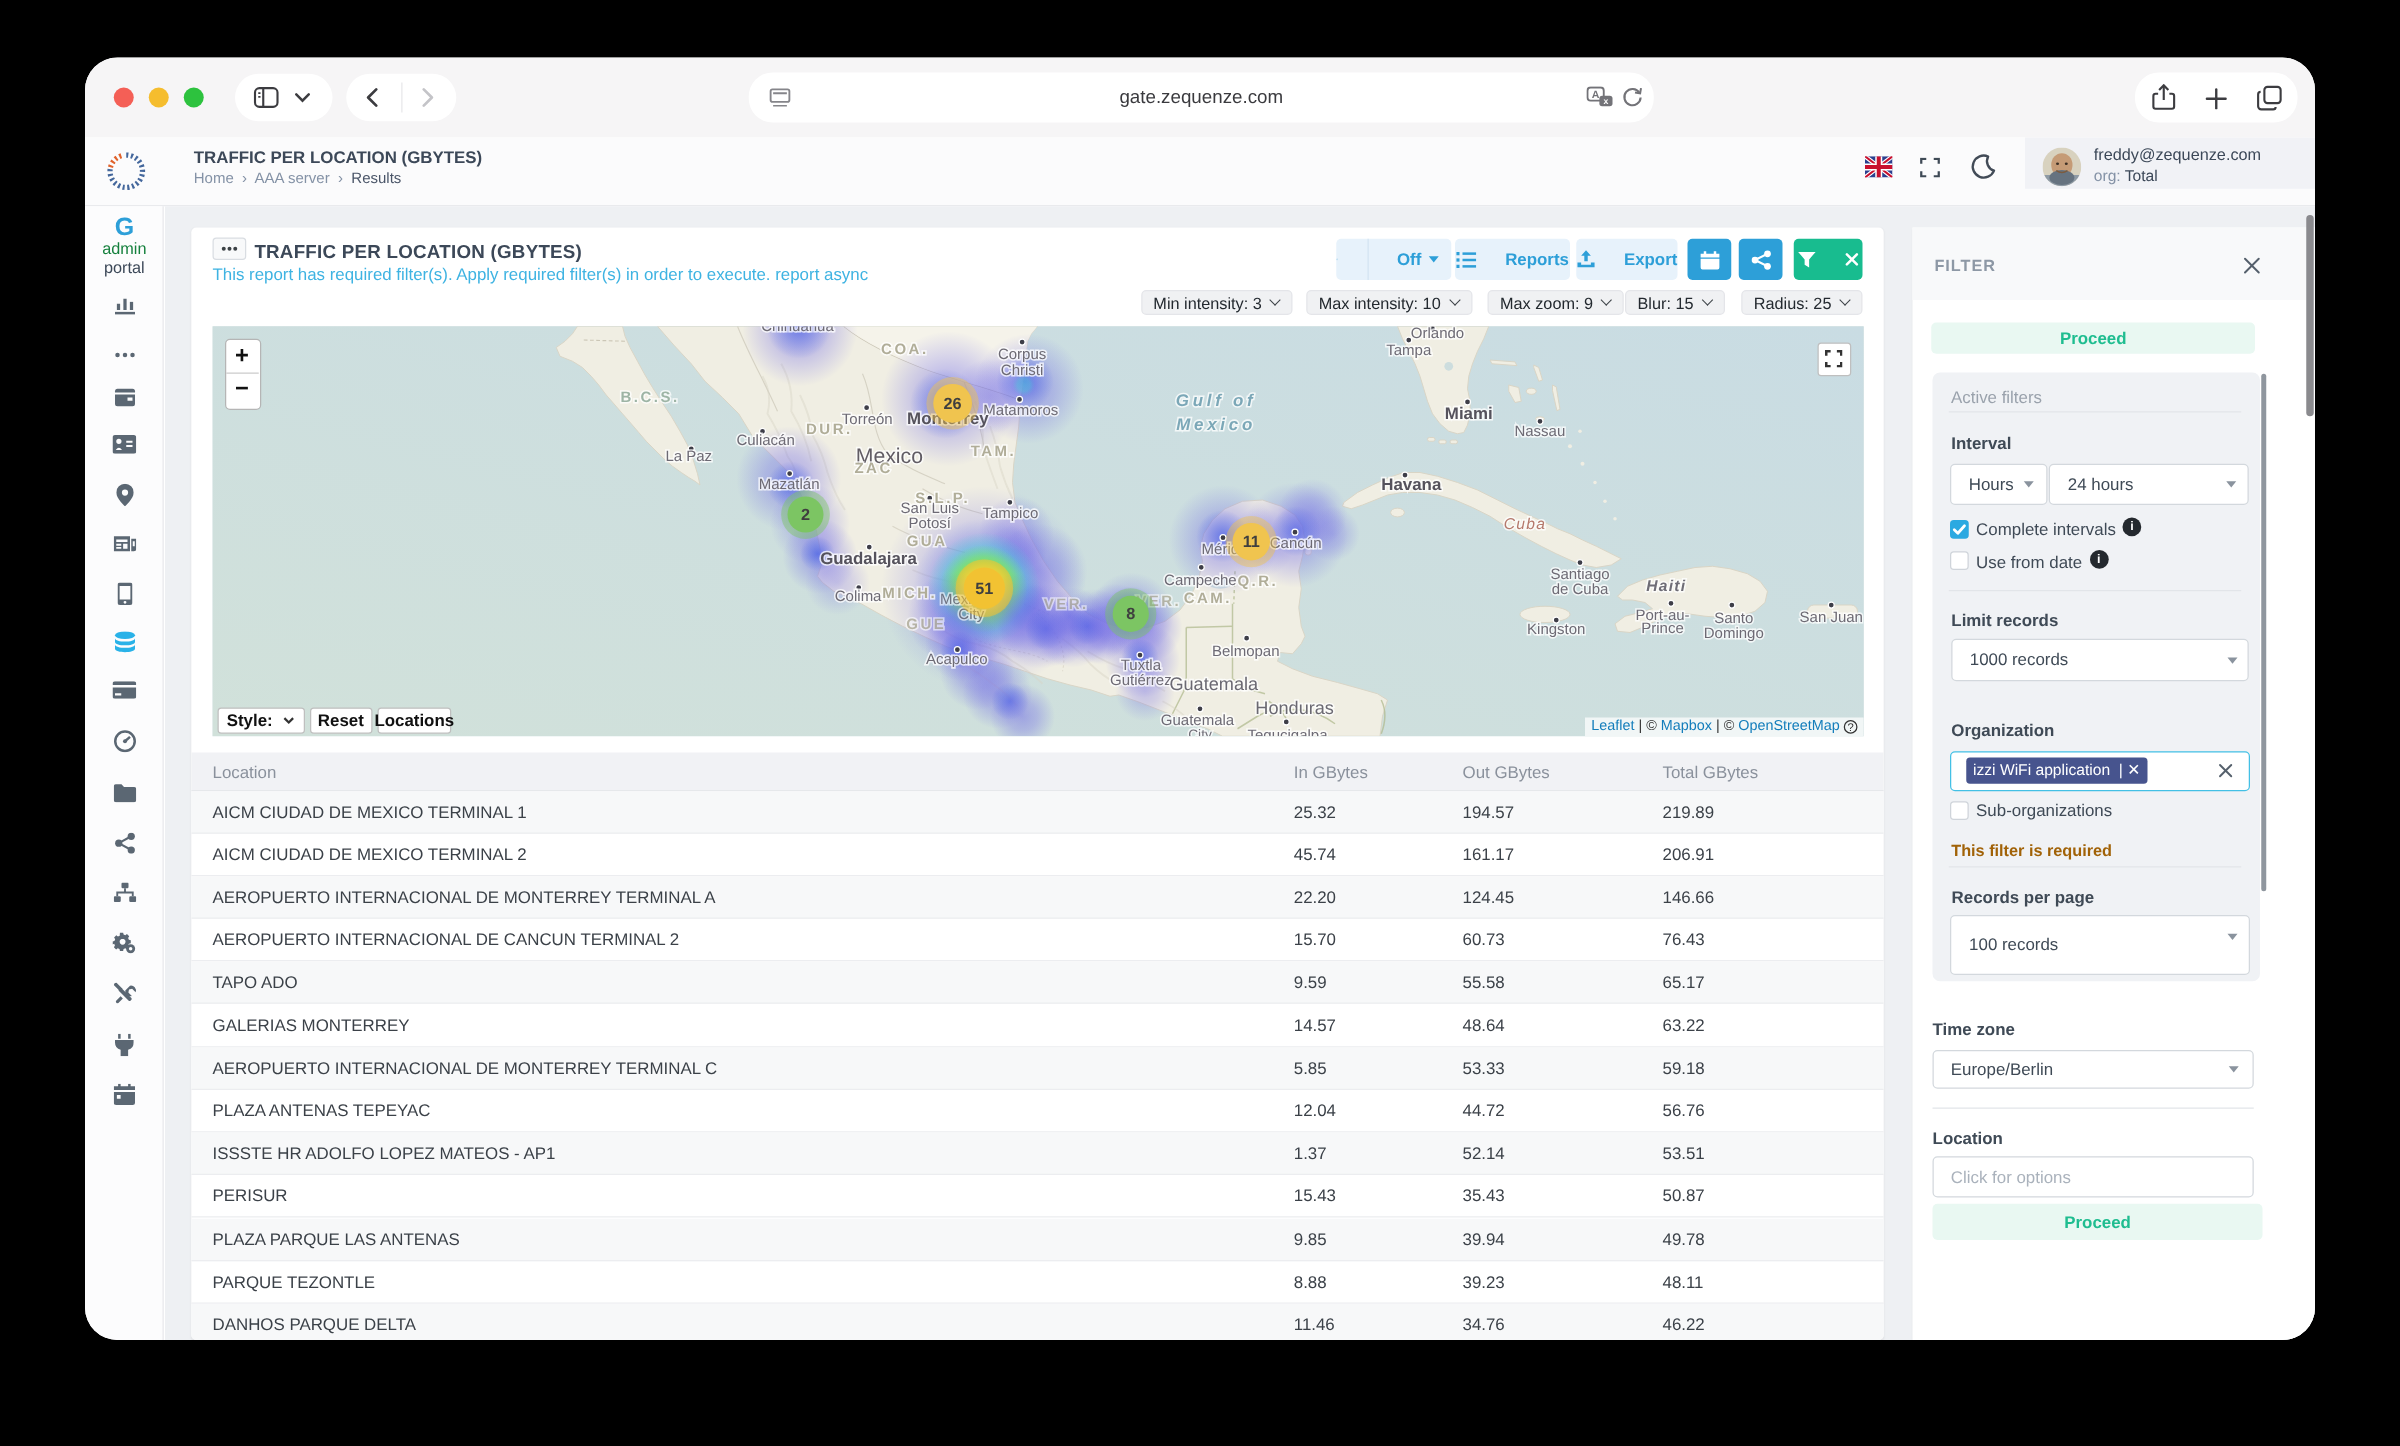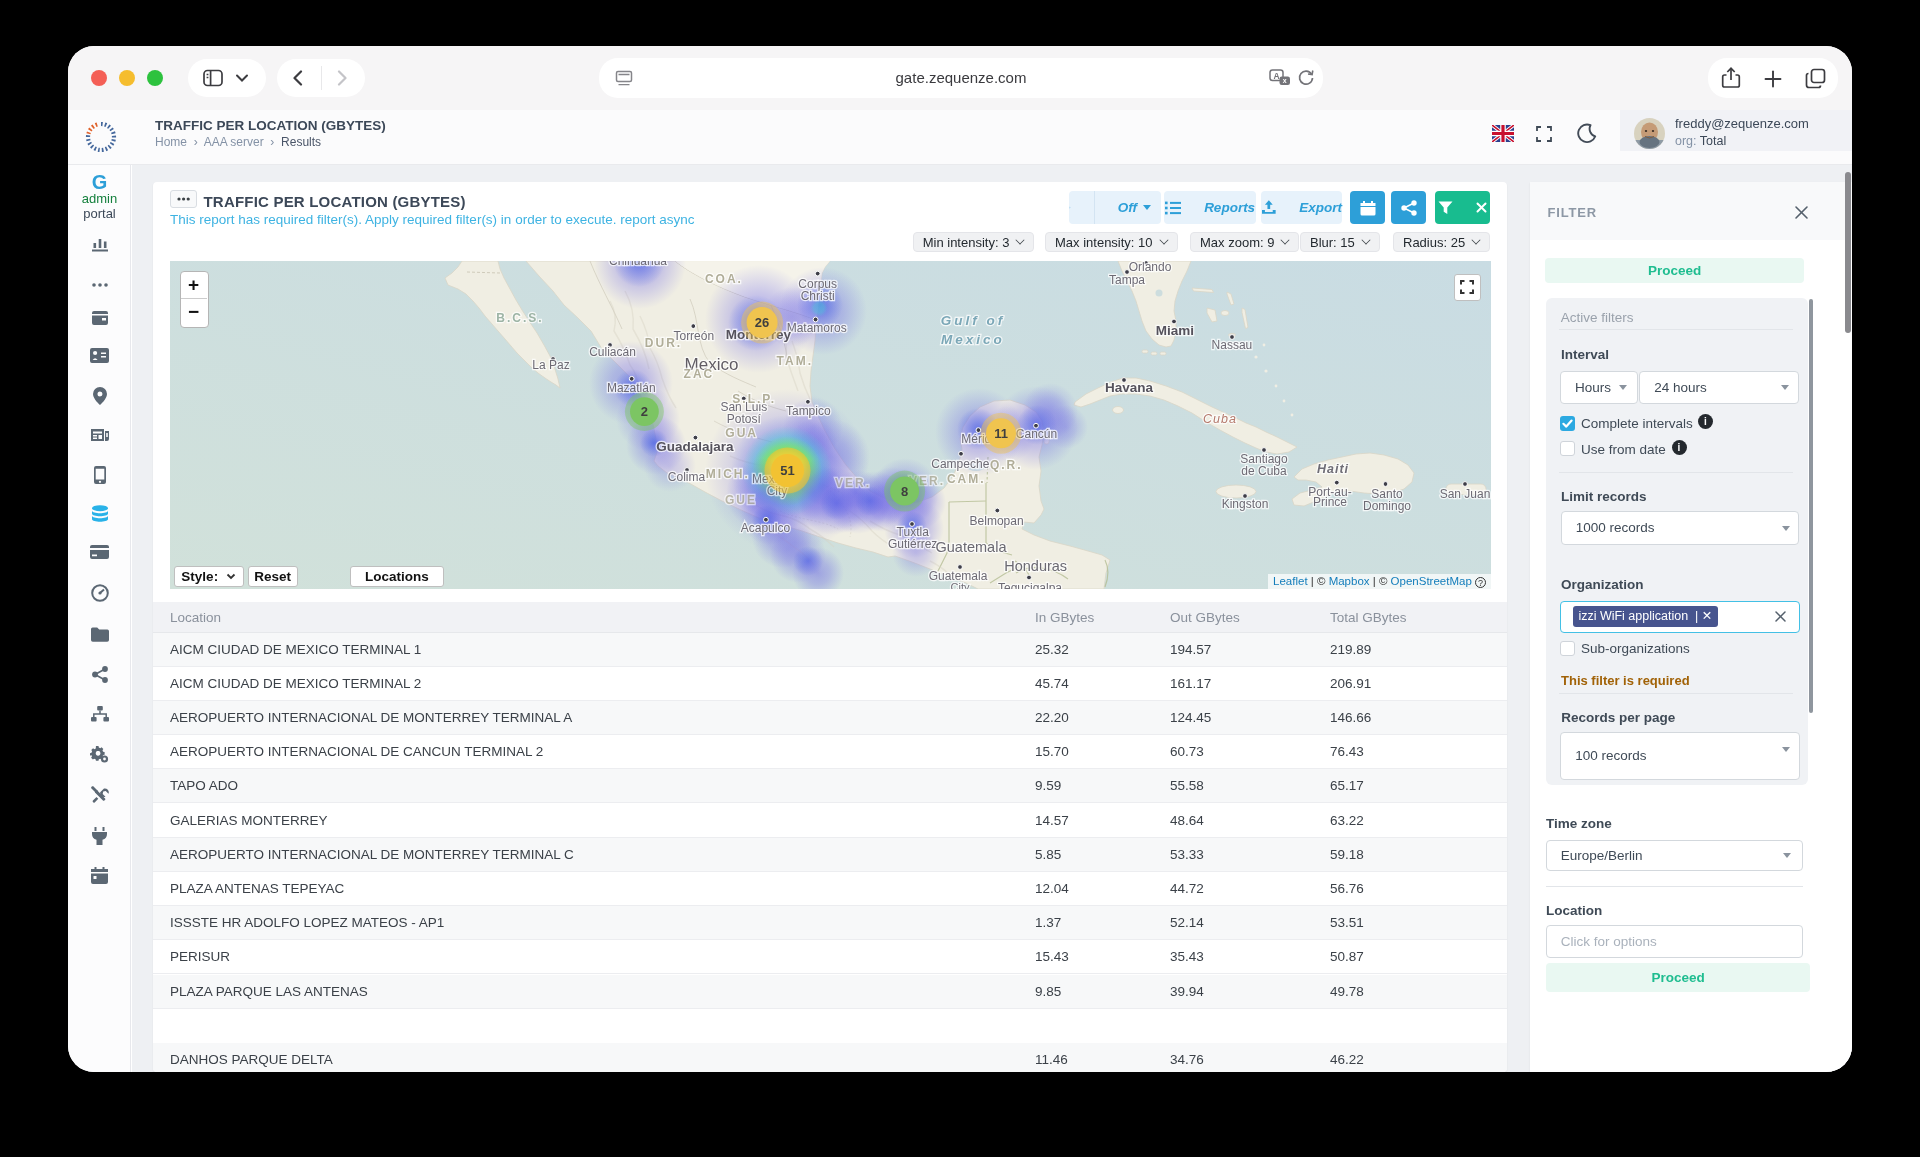--- a/index.html
+++ b/index.html
@@ -14,21 +14,21 @@
   .pill { position:absolute; top:13px; height:38px; background:#fff; border-radius:19px; }
   
   #appheader { position:absolute; left:0; top:64px; width:1784px; height:55px; background:#fbfbfc; border-bottom:1px solid #e9eaed; }
   
   #sidebar { position:absolute; left:0; top:119px; width:63px; height:907px; background:#fcfcfd; border-right:1px solid #e7e8ec; }
   .sbico { position:absolute; left:0; width:63px; text-align:center; color:#5b6773; }
   
   #main { position:absolute; left:64px; top:119px; width:1720px; height:907px; background:#eef0f3; }
   #card { position:absolute; left:85px; top:136px; width:1354px; height:890px; background:#fff; border-radius:4px; box-shadow:0 1px 2px rgba(0,0,0,.07); overflow:hidden; }
   #fpanel { position:absolute; left:1462px; top:136px; width:322px; height:890px; background:#fff; box-shadow:0 1px 2px rgba(0,0,0,.07); }
-  .btn { position:absolute; top:9.4px; height:33px; border-radius:4px; font-size:13.5px; display:flex; align-items:center; justify-content:center; gap:23px;font-style:italic; }
+  .btn { position:absolute; top:9.4px; height:33px; border-radius:4px; font-size:13.5px; display:flex; align-items:center; justify-content:center; gap:23px; }
   .btn-light { background:#e7f2fb; color:#2d9fd8; }
   .btn-solid { background:#2d9fd8; color:#fff; }
   .chip { position:absolute; top:50.4px; height:20px; background:#f0f1f3; border:1px solid #e4e5e9; border-radius:4px;
      font-size:13px; color:#23292f; display:flex; align-items:center; padding:0 9px; gap:7px; white-space:nowrap; }
   .chev { width:8px; height:8px; border-right:1.6px solid #3c4247; border-bottom:1.6px solid #3c4247; transform:rotate(45deg) scale(.8); margin-top:-4px;}
   
   .trow { position:absolute; left:0; width:1354px; height:34.2px; font-size:13.5px; color:#3b4148; border-bottom:1px solid #ecedf0; }
   .trow div { position:absolute; top:9px; }
   .trow .c0 { left:17px; }  .trow .c1 { left:882px; } .trow .c2 { left:1017px; } .trow .c3 { left:1177px; }
   
@@ -595,21 +595,21 @@
     </div>
     <div class="mapbtn" style="left:1284px; top:13px; width:26.5px; height:26.5px;">
       <svg width="14" height="14" viewBox="0 0 14 14" fill="none" stroke="#333" stroke-width="2">
             <path d="M1 4.5 V1 H4.5 M9.5 1 H13 V4.5 M13 9.5 V13 H9.5 M4.5 13 H1 V9.5"></path>
           </svg>
     </div>
     <div class="mapbtn" style="left:4px; top:305px; width:69.5px; height:20.5px; gap:8px; font-weight:bold;">Style: <svg width="10" height="7" viewBox="0 0 10 7" fill="none" stroke="#333" stroke-width="1.8">
             <polyline points="1.5,1.5 5,5 8.5,1.5"></polyline>
           </svg></div>
     <div class="mapbtn" style="left:77.7px; top:305px; width:50px; height:20.5px; font-weight:bold;">Reset</div>
-    <div class="mapbtn" style="left:131.9px; top:305px; width:94px; height:20.5px; font-weight:bold;margin-left:48px;">Locations</div>
+    <div class="mapbtn" style="left:131.9px; top:305px; width:59px; height:20.5px; font-weight:bold;">Locations</div>
     <div class="abs" style="right:0; bottom:0; height:15px; background:rgba(255,255,255,.72); font-size:11.5px; color:#333; padding:0 5px; line-height:14px;">
       <span style="color:#137dbb;">Leaflet</span> | © <span style="color:#137dbb;">Mapbox</span> | © <span style="color:#137dbb;">OpenStreetMap</span> <span style="display:inline-block; width:11px; height:11px; border:1px solid #333; border-radius:50%; text-align:center; line-height:11px; font-size:9px; vertical-align:-1px;">?</span>
     </div>
     </div>
     <div class="abs" style="left:0; top:419.5px; width:1354px; height:31px; background:#f1f2f5; border-bottom:1px solid #e6e8eb; font-size:13.5px; color:#8a919c;">
       <div class="abs" style="left:17px; top:8px;">Location</div>
       <div class="abs" style="left:882px; top:8px;">In GBytes</div>
       <div class="abs" style="left:1017px; top:8px;">Out GBytes</div>
       <div class="abs" style="left:1177px; top:8px;">Total GBytes</div>
     </div>
@@ -671,20 +671,26 @@
         <div class="c0">PERISUR</div>
         <div class="c1">15.43</div>
         <div class="c2">35.43</div>
         <div class="c3">50.87</div>
       </div>
     <div class="trow" style="top:792.5px; background:#f7f8f9;">
         <div class="c0">PLAZA PARQUE LAS ANTENAS</div>
         <div class="c1">9.85</div>
         <div class="c2">39.94</div>
         <div class="c3">49.78</div>
+      </div>
+    <div class="trow" style="top:826.7px;">
+        <div class="c0">PARQUE TEZONTLE</div>
+        <div class="c1">8.88</div>
+        <div class="c2">39.23</div>
+        <div class="c3">48.11</div>
       </div>
     <div class="trow" style="top:860.9px; background:#f7f8f9;">
         <div class="c0">DANHOS PARQUE DELTA</div>
         <div class="c1">11.46</div>
         <div class="c2">34.76</div>
         <div class="c3">46.22</div>
       </div>
   </div>
   <div id="fpanel">
     <div class="abs" style="left:0; top:0; width:322px; height:58px; background:#f8f9fa;"></div>

